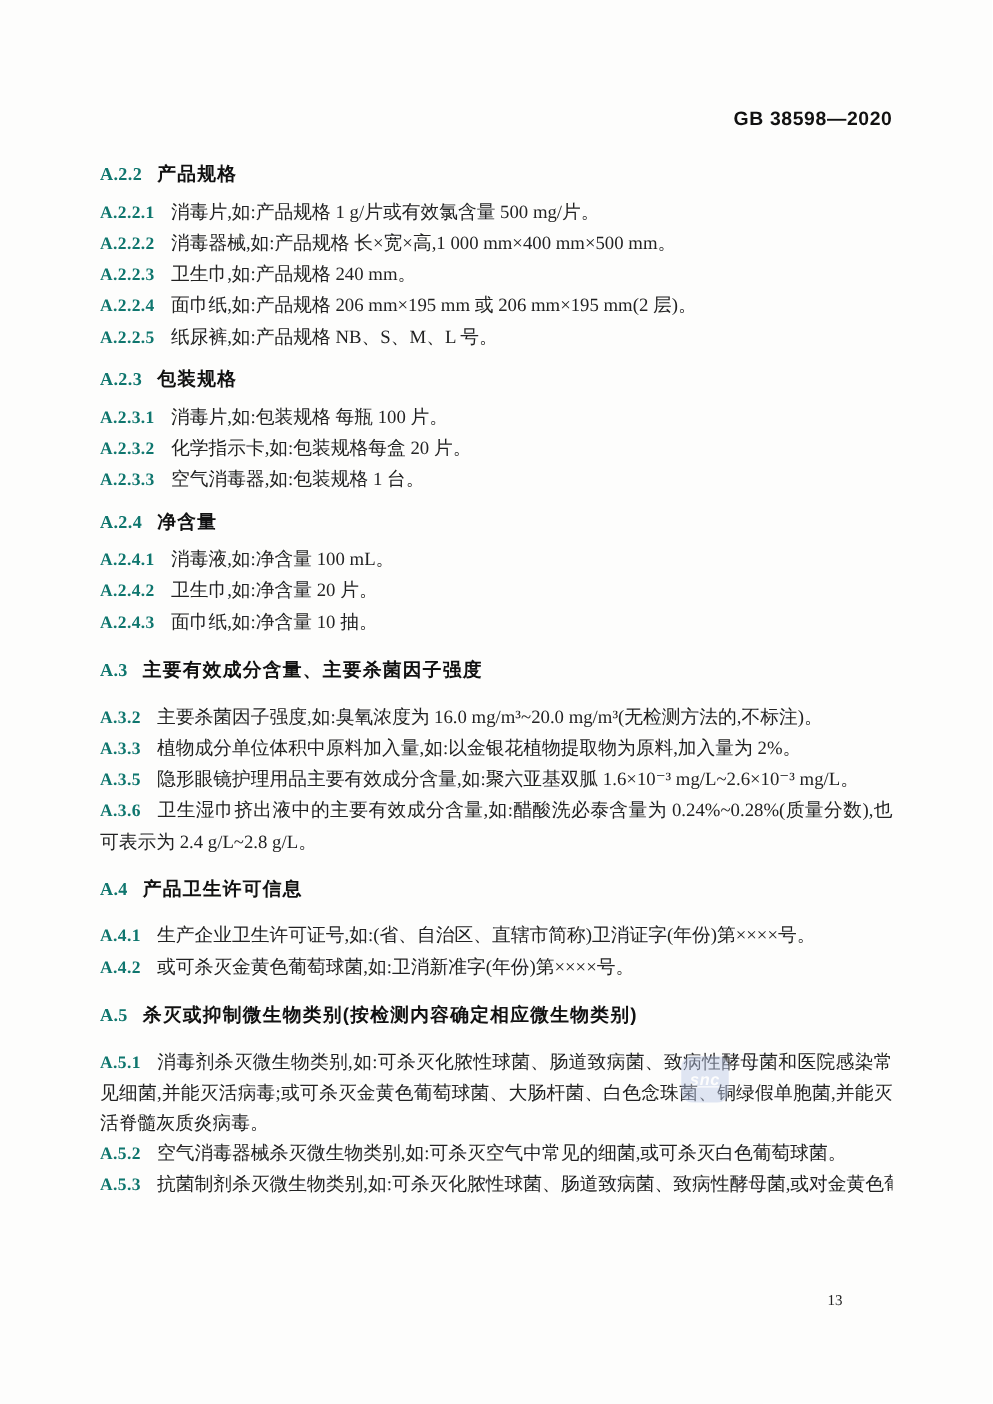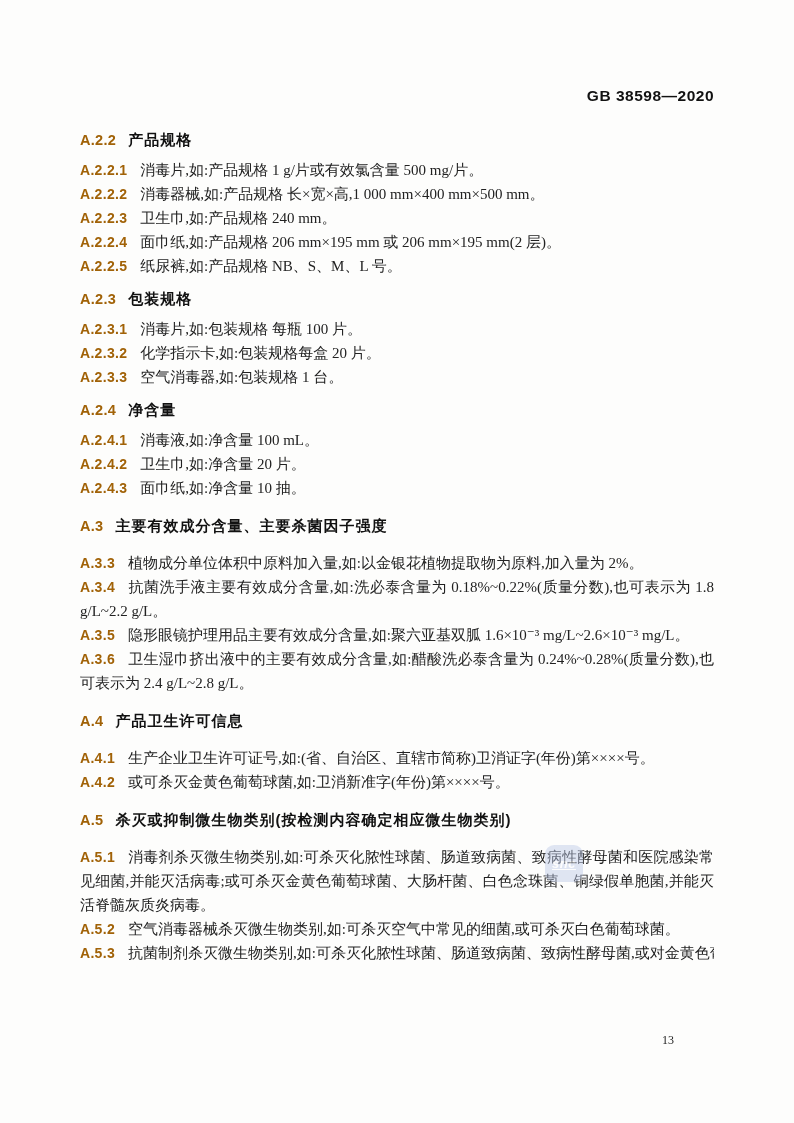--- a/index.html
+++ b/index.html
@@ -34,24 +34,24 @@
     line-height: 24px;
     text-align: justify;
     color: #222;
   }
   .clause.oneline {
     white-space: nowrap;
     overflow: hidden;
     text-align: left;
   }
   .num {
-    font-family: Liberation Sans, sans-serif;
+    font-family: Liberation Serif, serif;
     font-weight: 700;
     font-size: 14px;
-    color: #a16207;
+    color: #0f766e;
     margin-right: 13px;
     letter-spacing: 0.3px;
   }
   .h2, .h3 {
     font-family: "Liberation Sans", "DejaVu Sans", sans-serif;
     font-weight: 700;
     font-size: 15px;
     line-height: 24px;
     color: #111;
     text-align: left;
@@ -109,22 +109,22 @@
     <p class="clause"><span class="num">A.2.3.1</span><span class="ctext">消毒片,如:包装规格 每瓶 100 片。</span></p>
     <p class="clause"><span class="num">A.2.3.2</span><span class="ctext">化学指示卡,如:包装规格每盒 20 片。</span></p>
     <p class="clause"><span class="num">A.2.3.3</span><span class="ctext">空气消毒器,如:包装规格 1 台。</span></p>
 
     <p class="h3"><span class="num">A.2.4</span><span class="htitle">净含量</span></p>
     <p class="clause"><span class="num">A.2.4.1</span><span class="ctext">消毒液,如:净含量 100 mL。</span></p>
     <p class="clause"><span class="num">A.2.4.2</span><span class="ctext">卫生巾,如:净含量 20 片。</span></p>
     <p class="clause"><span class="num">A.2.4.3</span><span class="ctext">面巾纸,如:净含量 10 抽。</span></p>
 
     <p class="h2"><span class="num">A.3</span><span class="htitle">主要有效成分含量、主要杀菌因子强度</span></p>
+    <p class="clause"><span class="num">A.3.2</span><span class="ctext">主要杀菌因子强度,如:臭氧浓度为 16.0 mg/m³~20.0 mg/m³(无检测方法的,不标注)。</span></p>
     <p class="clause"><span class="num">A.3.3</span><span class="ctext">植物成分单位体积中原料加入量,如:以金银花植物提取物为原料,加入量为 2%。</span></p>
-    <p class="clause"><span class="num">A.3.4</span><span class="ctext">抗菌洗手液主要有效成分含量,如:洗必泰含量为 0.18%~0.22%(质量分数),也可表示为 1.8 g/L~2.2 g/L。</span></p>
     <p class="clause"><span class="num">A.3.5</span><span class="ctext">隐形眼镜护理用品主要有效成分含量,如:聚六亚基双胍 1.6×10⁻³ mg/L~2.6×10⁻³ mg/L。</span></p>
     <p class="clause"><span class="num">A.3.6</span><span class="ctext">卫生湿巾挤出液中的主要有效成分含量,如:醋酸洗必泰含量为 0.24%~0.28%(质量分数),也可表示为 2.4 g/L~2.8 g/L。</span></p>
 
     <p class="h2"><span class="num">A.4</span><span class="htitle">产品卫生许可信息</span></p>
     <p class="clause"><span class="num">A.4.1</span><span class="ctext">生产企业卫生许可证号,如:(省、自治区、直辖市简称)卫消证字(年份)第××××号。</span></p>
     <p class="clause"><span class="num">A.4.2</span><span class="ctext">或可杀灭金黄色葡萄球菌,如:卫消新准字(年份)第××××号。</span></p>
 
     <p class="h2"><span class="num">A.5</span><span class="htitle">杀灭或抑制微生物类别(按检测内容确定相应微生物类别)</span></p>
     <p class="clause"><span class="num">A.5.1</span><span class="ctext">消毒剂杀灭微生物类别,如:可杀灭化脓性球菌、肠道致病菌、致病性酵母菌和医院感染常见细菌,并能灭活病毒;或可杀灭金黄色葡萄球菌、大肠杆菌、白色念珠菌、铜绿假单胞菌,并能灭活脊髓灰质炎病毒。</span></p>
     <p class="clause"><span class="num">A.5.2</span><span class="ctext">空气消毒器械杀灭微生物类别,如:可杀灭空气中常见的细菌,或可杀灭白色葡萄球菌。</span></p>

